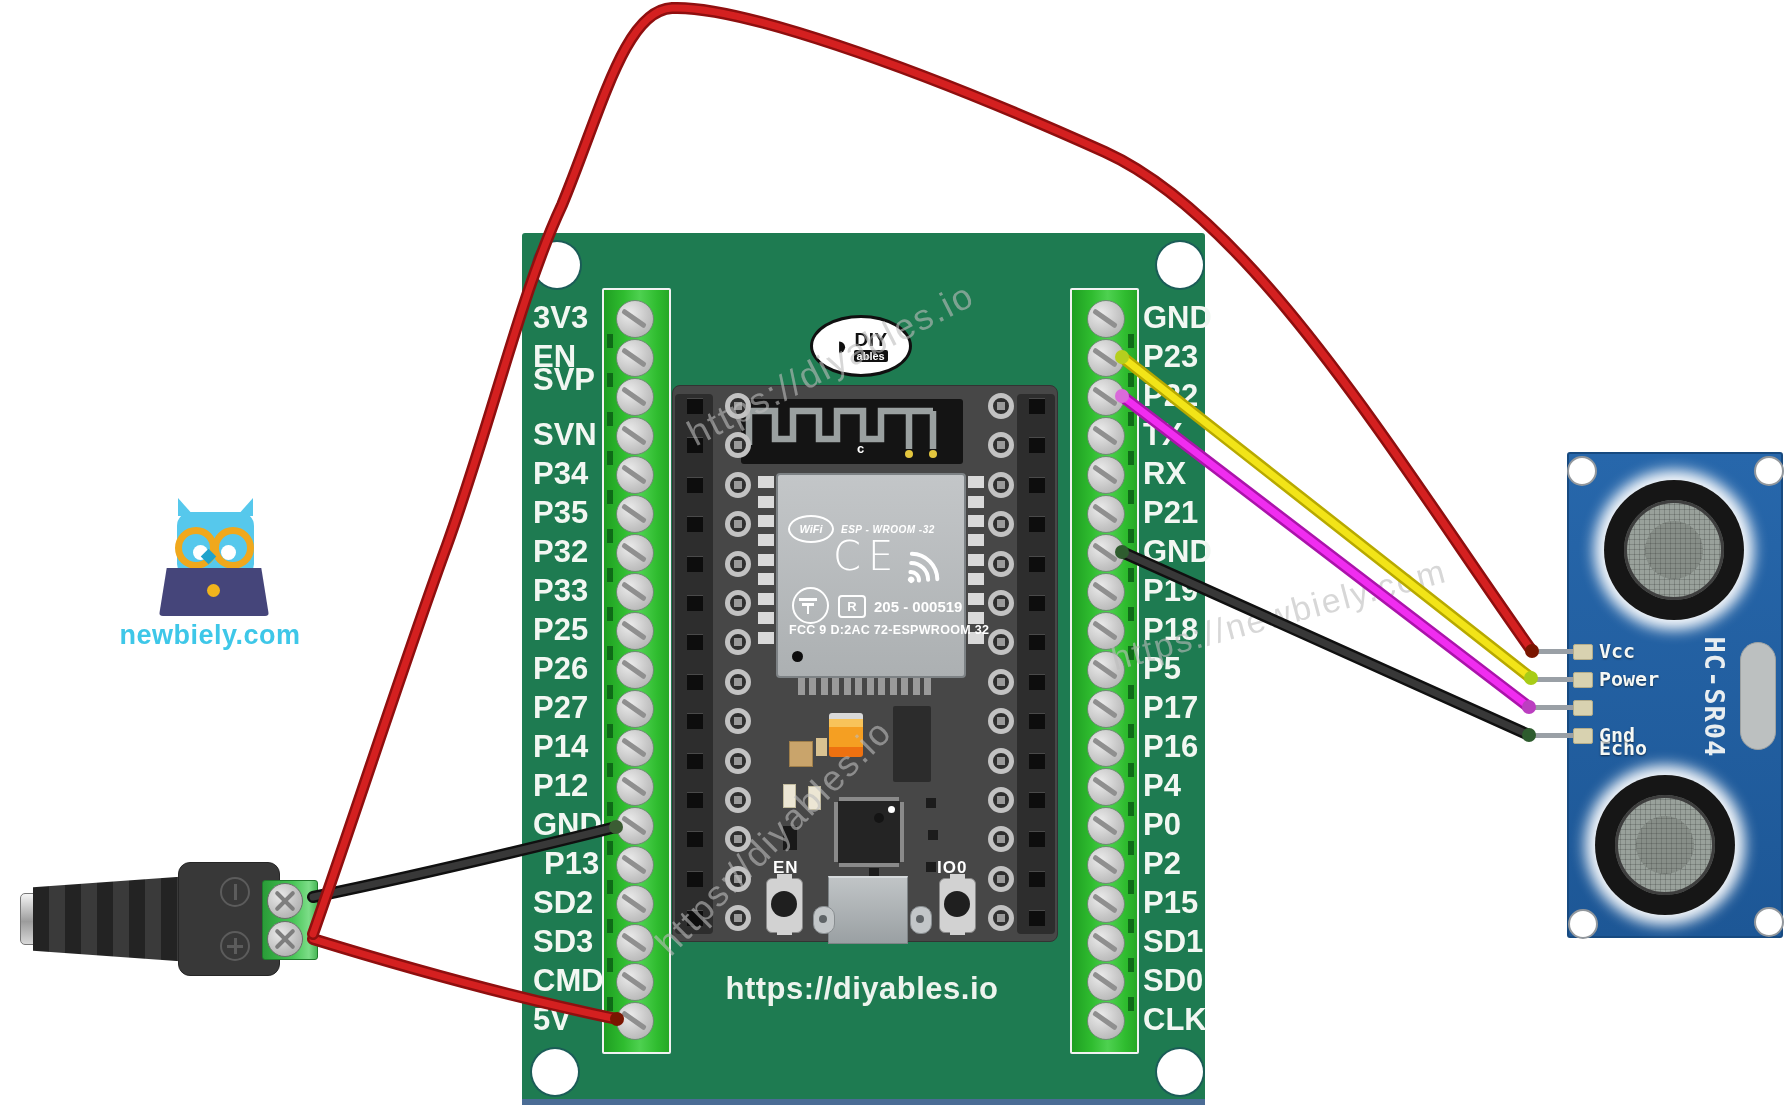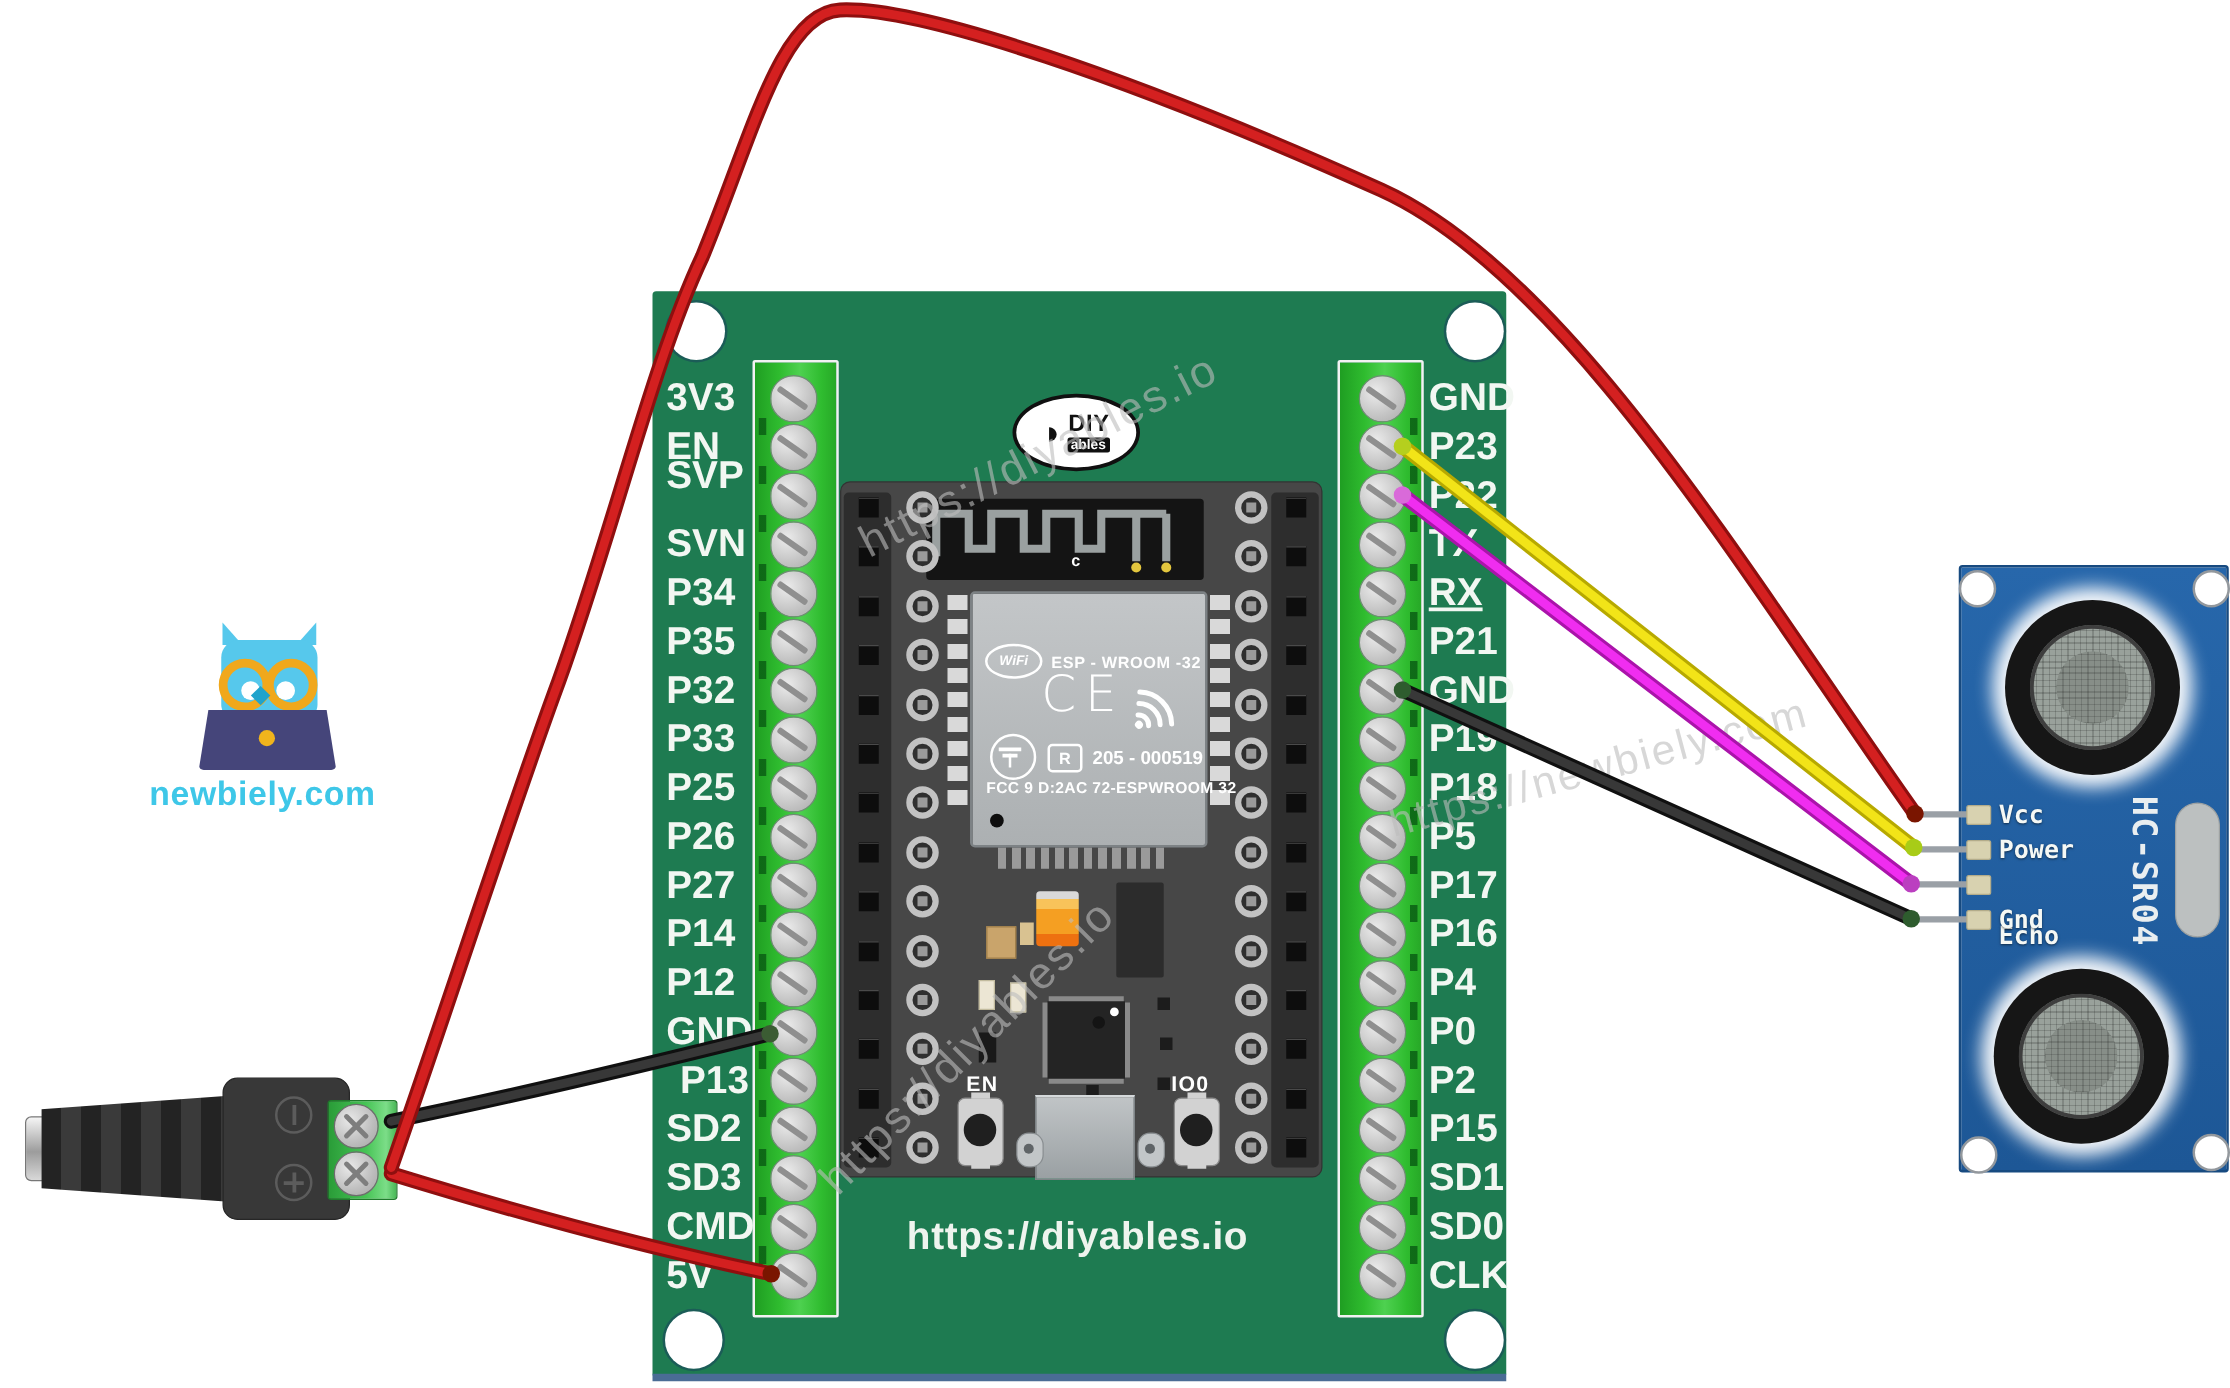--- a/index.html
+++ b/index.html
@@ -76,21 +76,21 @@
   .hdr-sq{position:absolute;width:16px;height:16px;background:#0d0d0d;box-shadow:inset 0 1px 0 #4a4a4a;}
   .pad-circle{position:absolute;width:26px;height:26px;border-radius:50%;background:#2f2f2f;border:5px solid #c2c2c2;box-sizing:border-box;}
   .pad-circle::after{content:"";position:absolute;left:4px;top:4px;width:8px;height:8px;background:#9a9a9a;}
   .antenna{position:absolute;left:68px;top:13px;width:222px;height:65px;background:#141414;border-radius:3px;}
   .antenna .c-lbl{position:absolute;left:116px;top:42px;font-size:13px;font-weight:bold;color:#fff;}
   .shield{position:absolute;left:103px;top:87px;width:190px;height:205px;border-radius:4px;
           background:linear-gradient(180deg,#c3c6c8,#acb0b2);border:2px solid #7d8285;box-sizing:border-box;color:#fff;}
   .sh-row1{position:absolute;left:10px;top:40px;display:flex;align-items:center;gap:7px;}
   .wifi-oval{width:42px;height:24px;border:2px solid #fff;border-radius:50%;display:flex;align-items:center;justify-content:center;
              font-size:11px;font-weight:bold;font-style:italic;}
-  .sh-model{font-size:13px;font-weight:bold;letter-spacing:.5px;white-space:nowrap;}
+  .sh-model{font-size:10px;font-weight:bold;letter-spacing:.5px;white-space:nowrap;font-style:italic;}
   .sh-ce{position:absolute;left:55px;top:58px;font-size:40px;font-weight:300;letter-spacing:7px;font-family:"DejaVu Sans",sans-serif;}
   .sh-arcs{position:absolute;left:126px;top:66px;width:44px;height:48px;transform:rotate(45deg);}
   .jp-mark{position:absolute;left:14px;top:112px;width:33px;height:33px;border:2.5px solid #fff;border-radius:50%;}
   .jp-mark span{position:absolute;background:#fff;}
   .jp-b1{left:5px;top:9px;width:18px;height:2.5px;}
   .jp-b2{left:8px;top:14px;width:12px;height:2.5px;}
   .jp-st{left:12.5px;top:14px;width:2.5px;height:11px;}
   .sh-rrow{position:absolute;left:60px;top:120px;display:flex;align-items:center;gap:8px;}
   .r-badge{width:24px;height:19px;border:2px solid #fff;border-radius:4px;font-size:13px;font-weight:bold;
            display:flex;align-items:center;justify-content:center;}
@@ -363,21 +363,21 @@
       <div class="screw" style="left: 94px; top: 769px;"></div>
       <div class="screw" style="left: 565px; top: 67px;"></div>
       <div class="pin-label" style="left: 621px; top: 66px;">GND</div>
       <div class="screw" style="left: 565px; top: 106px;"></div>
       <div class="pin-label" style="left: 621px; top: 105px;">P23</div>
       <div class="screw" style="left: 565px; top: 145px;"></div>
       <div class="pin-label" style="left: 621px; top: 144px;">P22</div>
       <div class="screw" style="left: 565px; top: 184px;"></div>
       <div class="pin-label" style="left: 621px; top: 183px;">TX</div>
       <div class="screw" style="left: 565px; top: 223px;"></div>
-      <div class="pin-label" style="left: 621px; top: 222px; text-decoration: underline;">RX</div>
+      <div class="pin-label" style="left: 621px; top: 222px;">RX</div>
       <div class="screw" style="left: 565px; top: 262px;"></div>
       <div class="pin-label" style="left: 621px; top: 261px;">P21</div>
       <div class="screw" style="left: 565px; top: 301px;"></div>
       <div class="pin-label" style="left: 621px; top: 300px;">GND</div>
       <div class="screw" style="left: 565px; top: 340px;"></div>
       <div class="pin-label" style="left: 621px; top: 339px;">P19</div>
       <div class="screw" style="left: 565px; top: 379px;"></div>
       <div class="pin-label" style="left: 621px; top: 378px;">P18</div>
       <div class="screw" style="left: 565px; top: 418px;"></div>
       <div class="pin-label" style="left: 621px; top: 417px;">P5</div>

